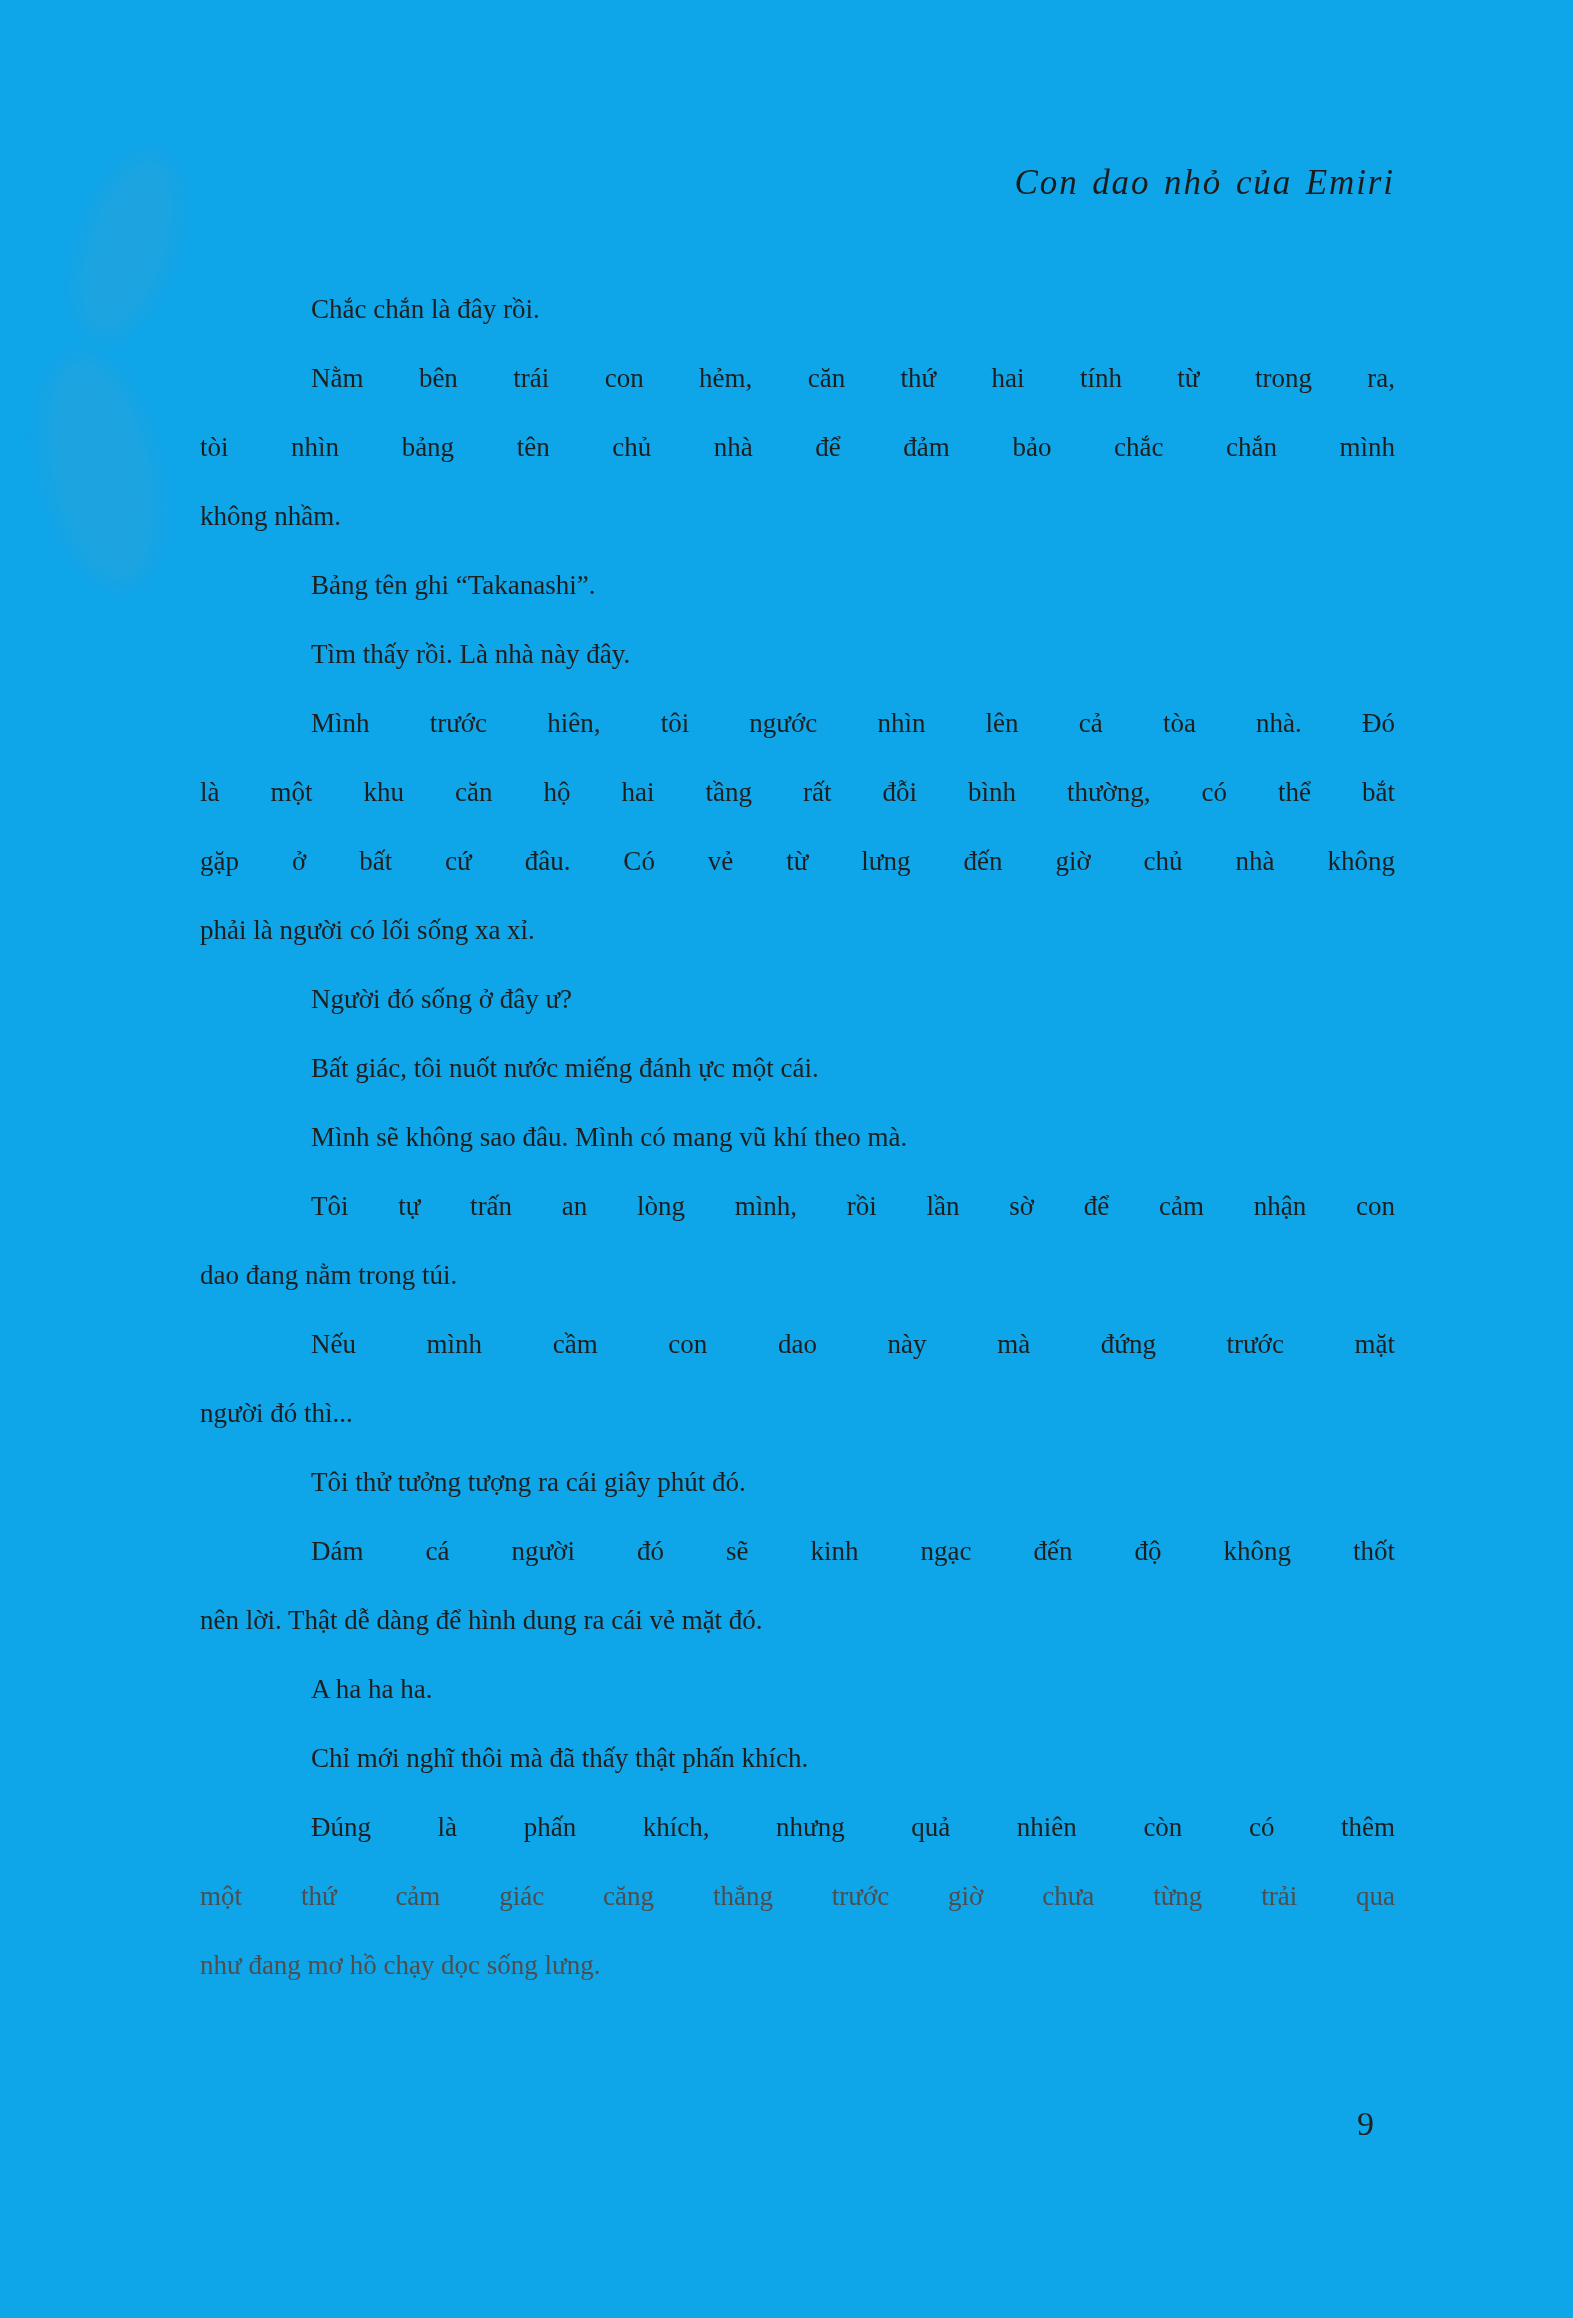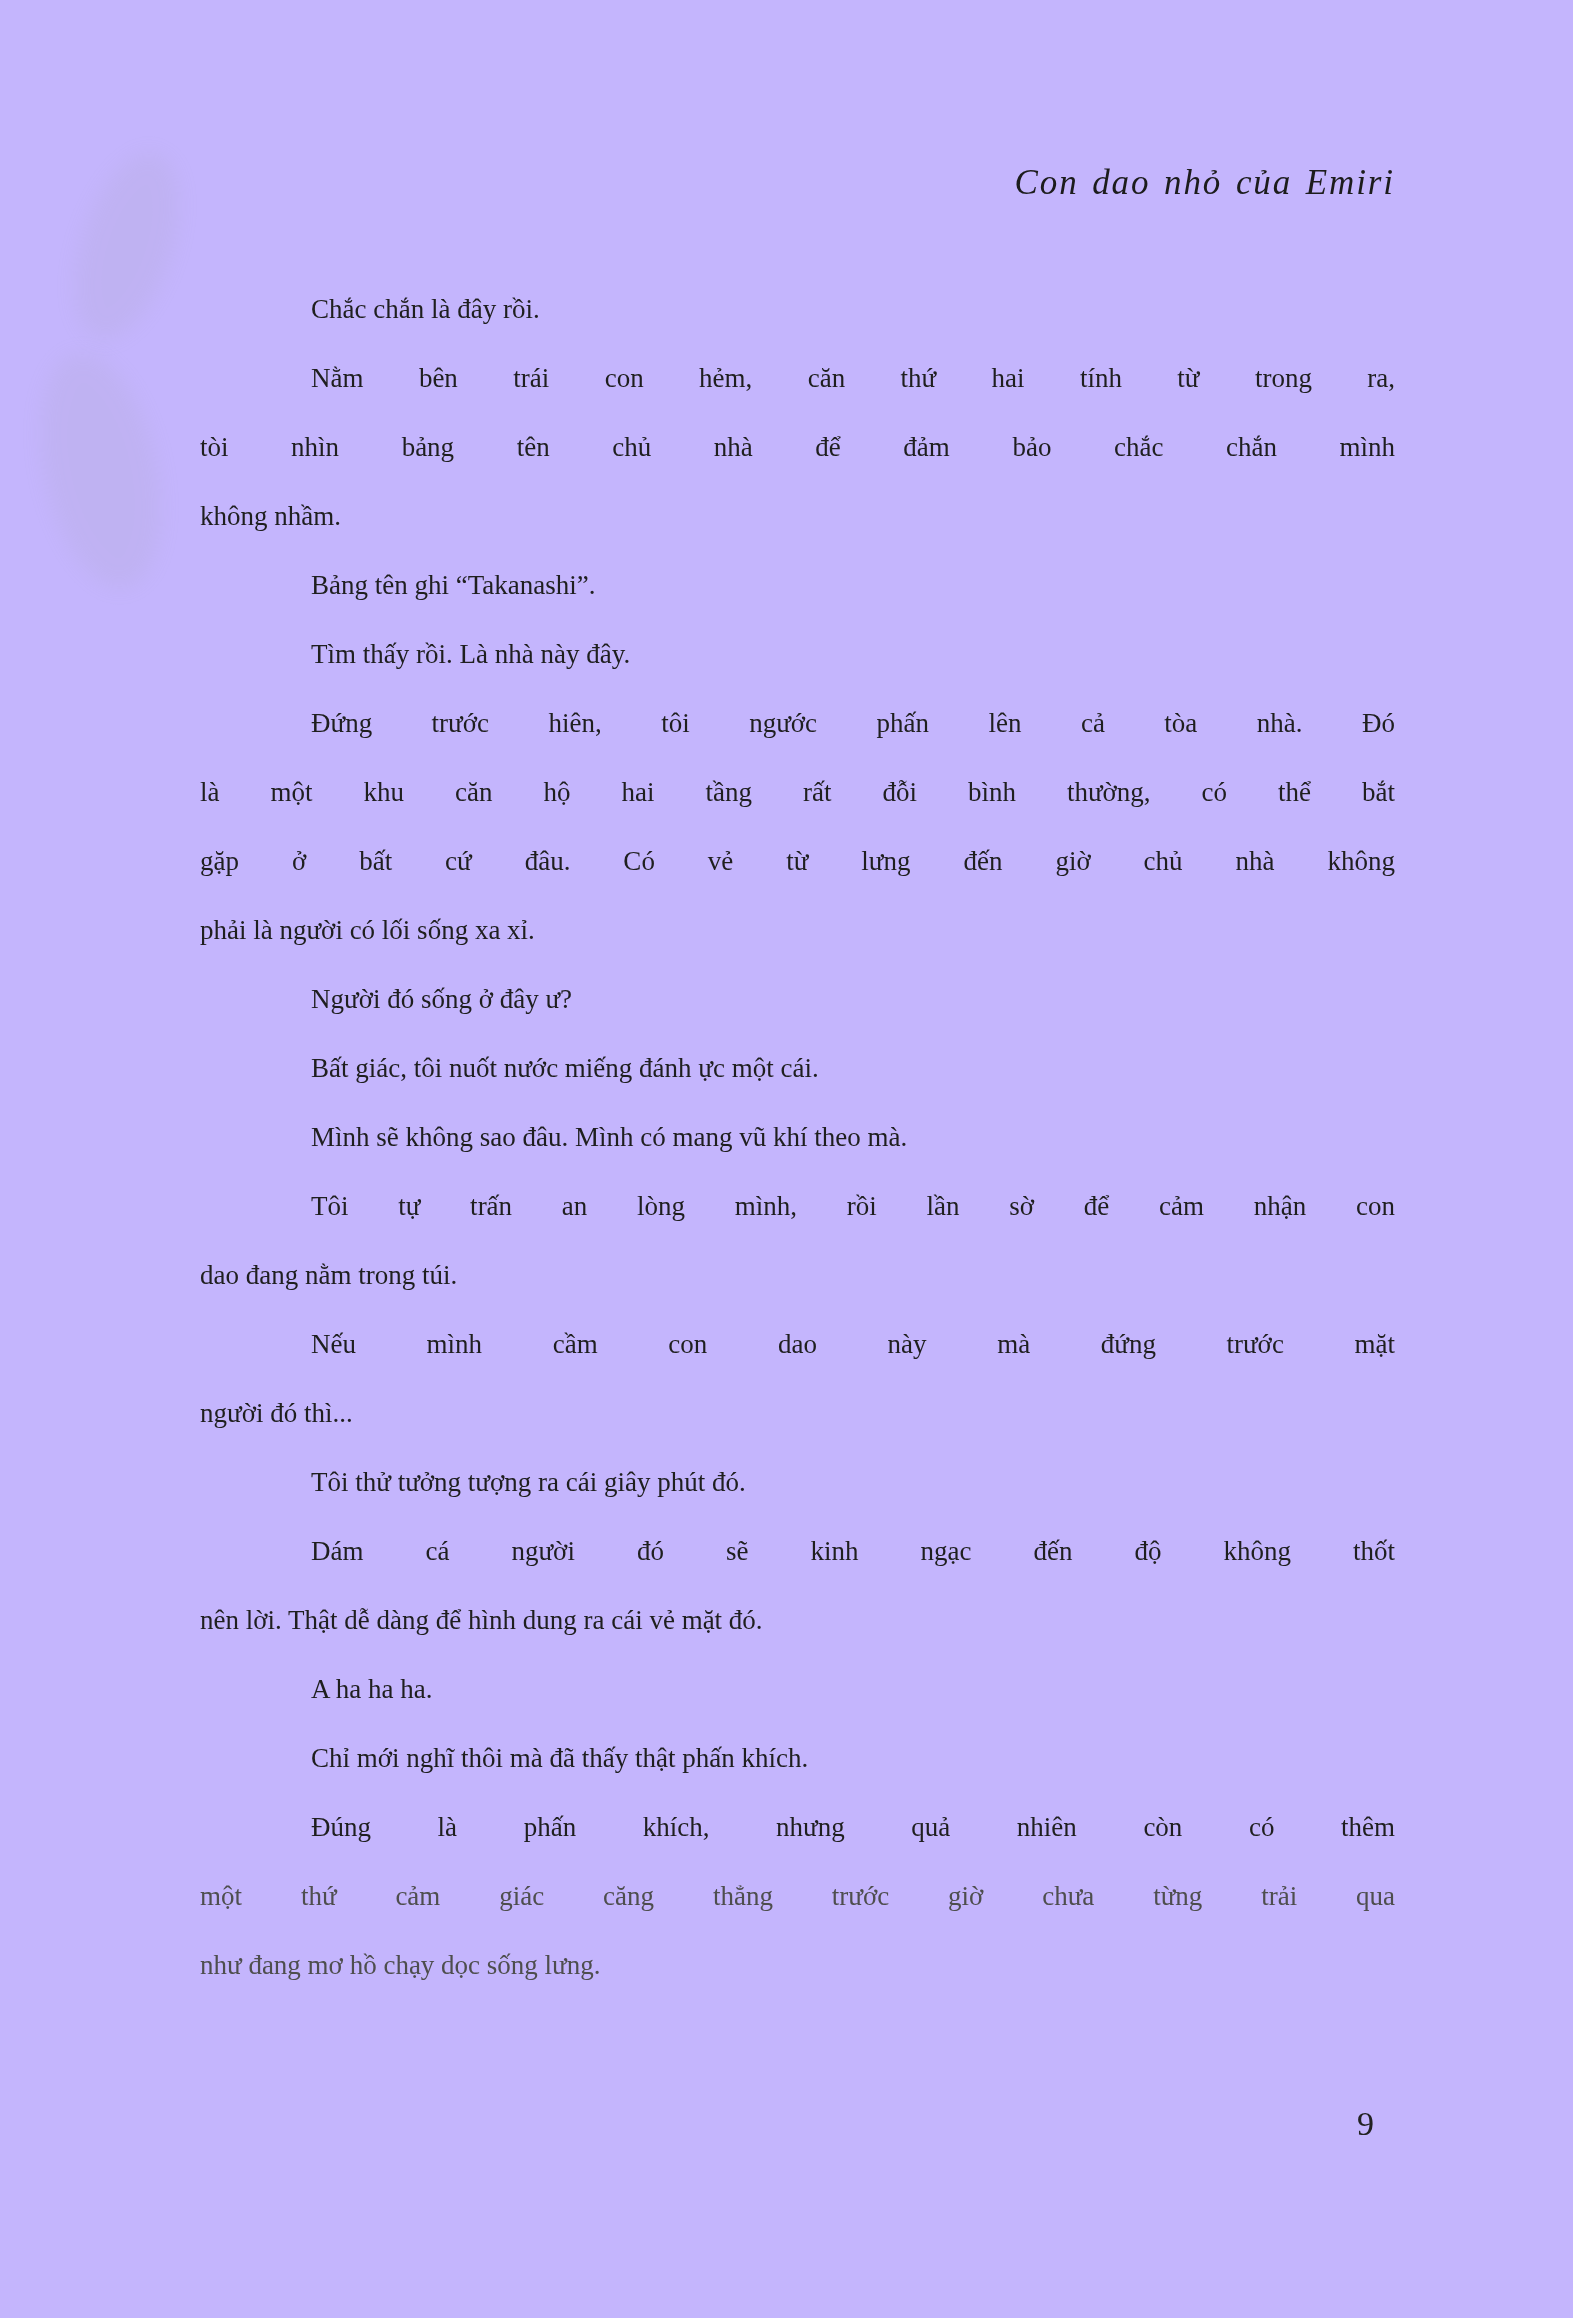--- a/index.html
+++ b/index.html
@@ -1,21 +1,21 @@
 <!DOCTYPE html>
 <html lang="vi" style="font-size:12px"><head>
 <meta charset="utf-8">
 <style>
   html, body { margin: 0; padding: 0; background: #e9e9e9; }
   .page {
     position: relative;
     width: 1573px;
     height: 2319px;
     margin: 0 auto;
-    background: #c4b5fd;
+    background: #0ea5e9;
     overflow: hidden;
     font-family: "Liberation Serif", "DejaVu Serif", serif;
     color: #1f1f1f;
   }
   .running-header {
     position: absolute;
     top: 163px;
     left: 200px;
     width: 1195px;
     text-align: right;
@@ -76,21 +76,21 @@
 
   <div class="running-header">Con dao nhỏ của Emiri</div>
 
   <div class="body-text">
     <div class="line indent">Chắc chắn là đây rồi.</div>
     <div class="line indent just">Nằm bên trái con hẻm, căn thứ hai tính từ trong ra,</div>
     <div class="line just">tòi nhìn bảng tên chủ nhà để đảm bảo chắc chắn mình</div>
     <div class="line">không nhầm.</div>
     <div class="line indent">Bảng tên ghi “Takanashi”.</div>
     <div class="line indent">Tìm thấy rồi. Là nhà này đây.</div>
-    <div class="line indent just">Đứng trước hiên, tôi ngước phấn lên cả tòa nhà. Đó</div>
+    <div class="line indent just">Mình trước hiên, tôi ngước nhìn lên cả tòa nhà. Đó</div>
     <div class="line just">là một khu căn hộ hai tầng rất đỗi bình thường, có thể bắt</div>
     <div class="line just">gặp ở bất cứ đâu. Có vẻ từ lưng đến giờ chủ nhà không</div>
     <div class="line">phải là người có lối sống xa xỉ.</div>
     <div class="line indent">Người đó sống ở đây ư?</div>
     <div class="line indent">Bất giác, tôi nuốt nước miếng đánh ực một cái.</div>
     <div class="line indent">Mình sẽ không sao đâu. Mình có mang vũ khí theo mà.</div>
     <div class="line indent just">Tôi tự trấn an lòng mình, rồi lần sờ để cảm nhận con</div>
     <div class="line">dao đang nằm trong túi.</div>
     <div class="line indent just">Nếu mình cầm con dao này mà đứng trước mặt</div>
     <div class="line">người đó thì...</div>

